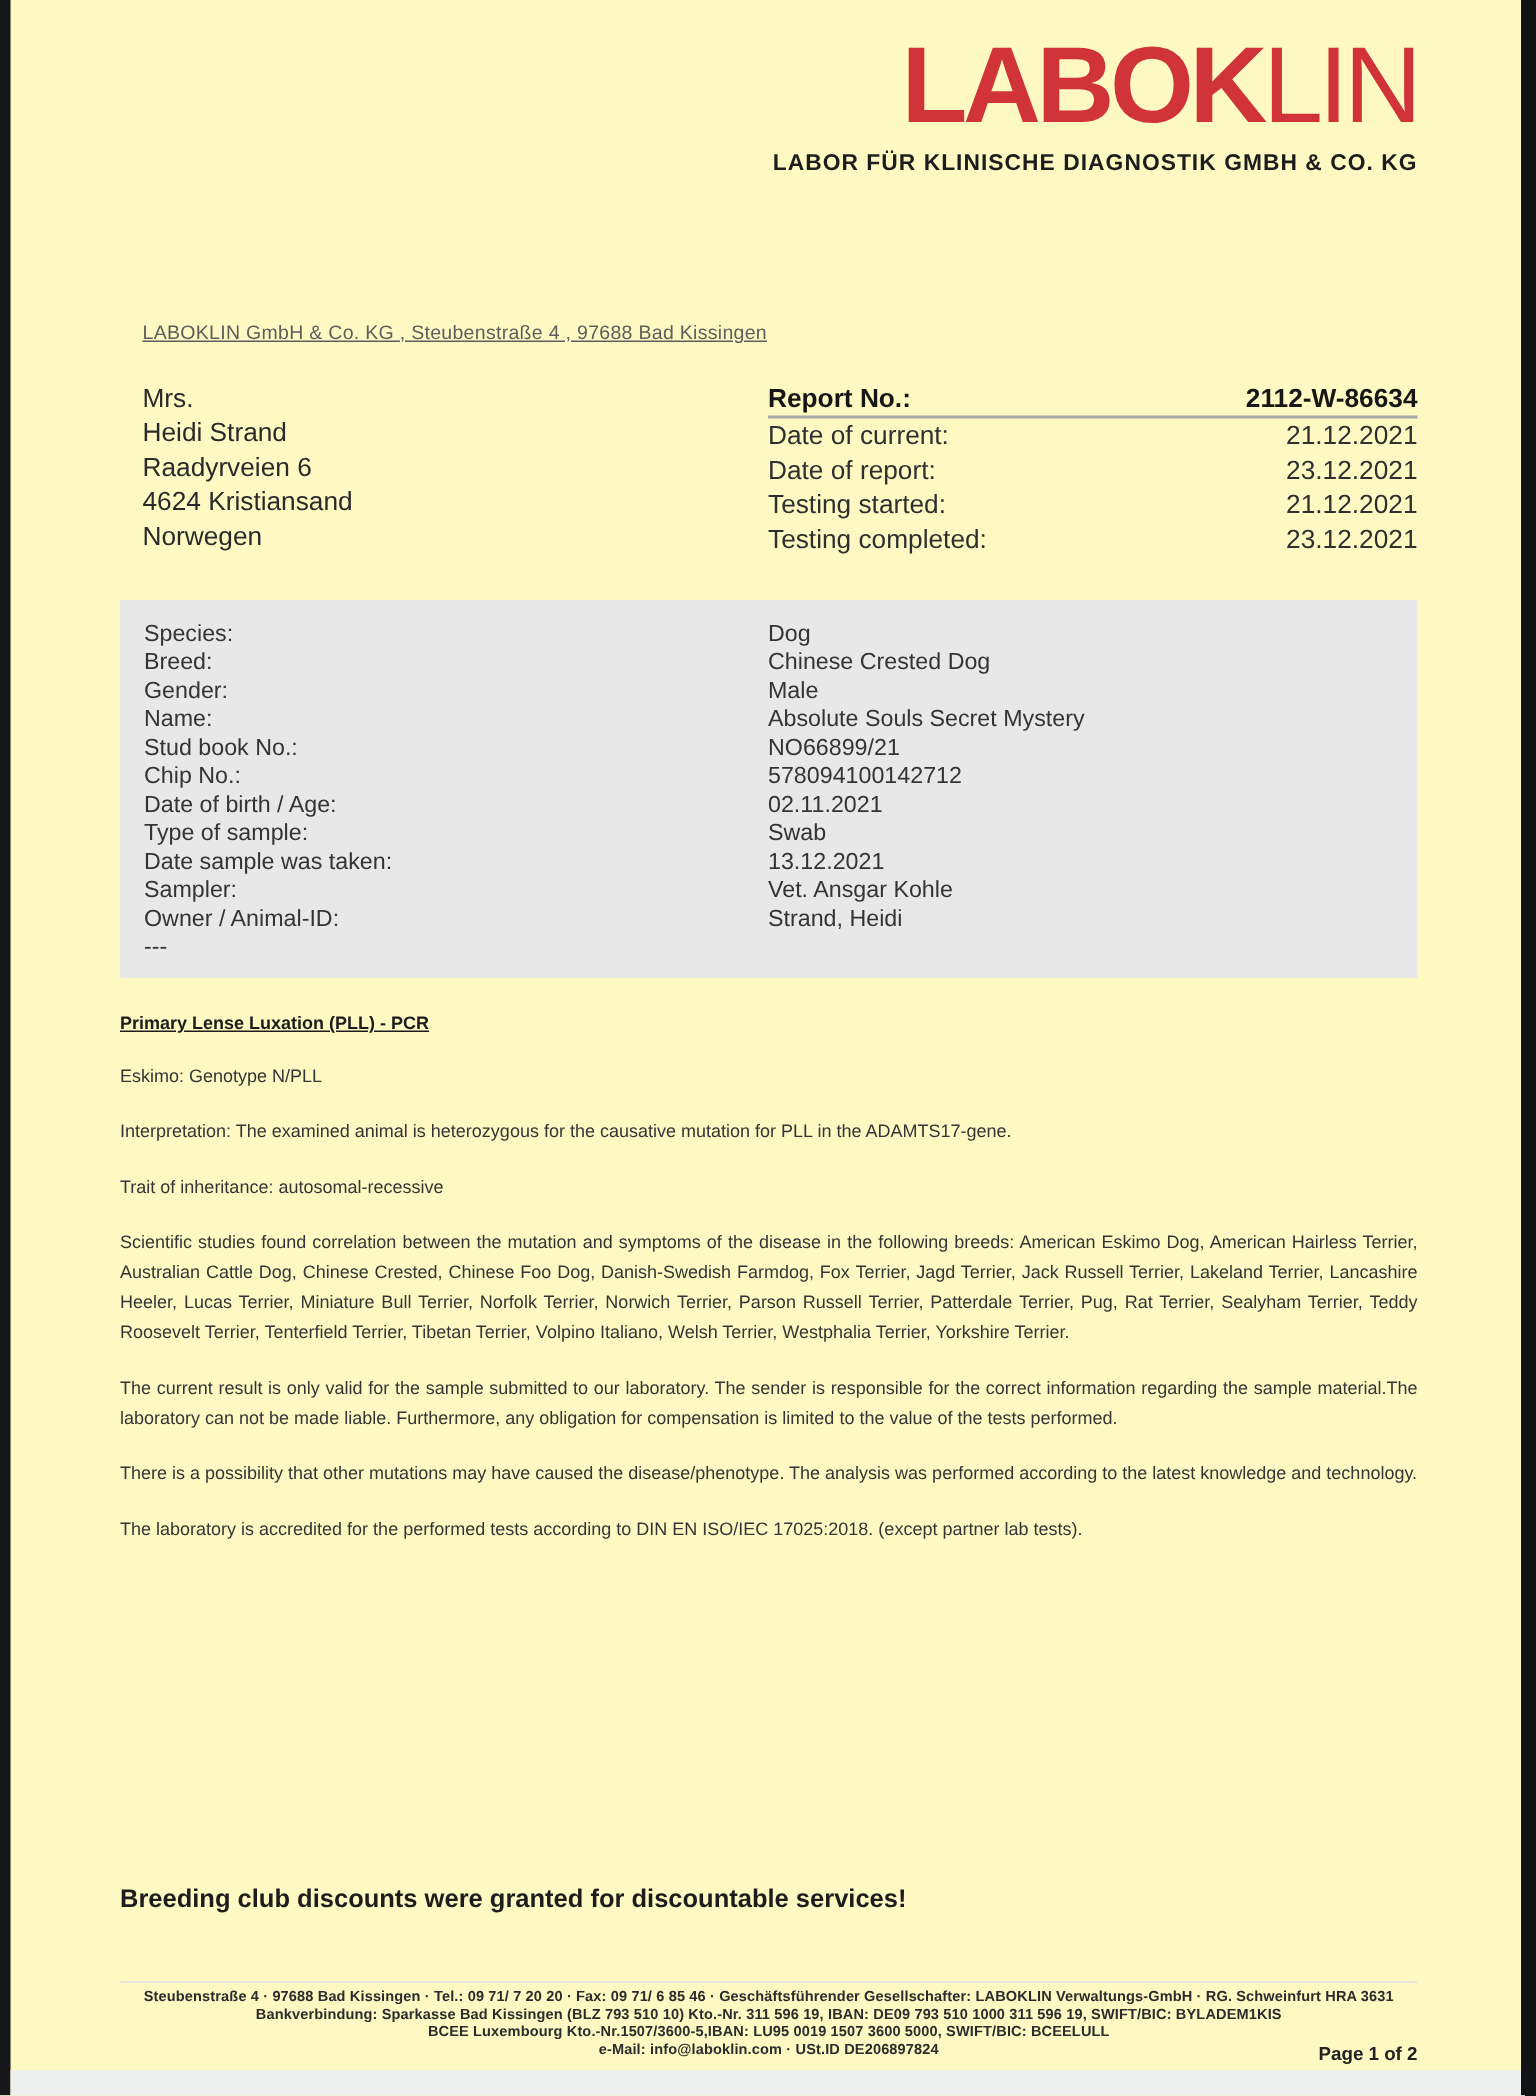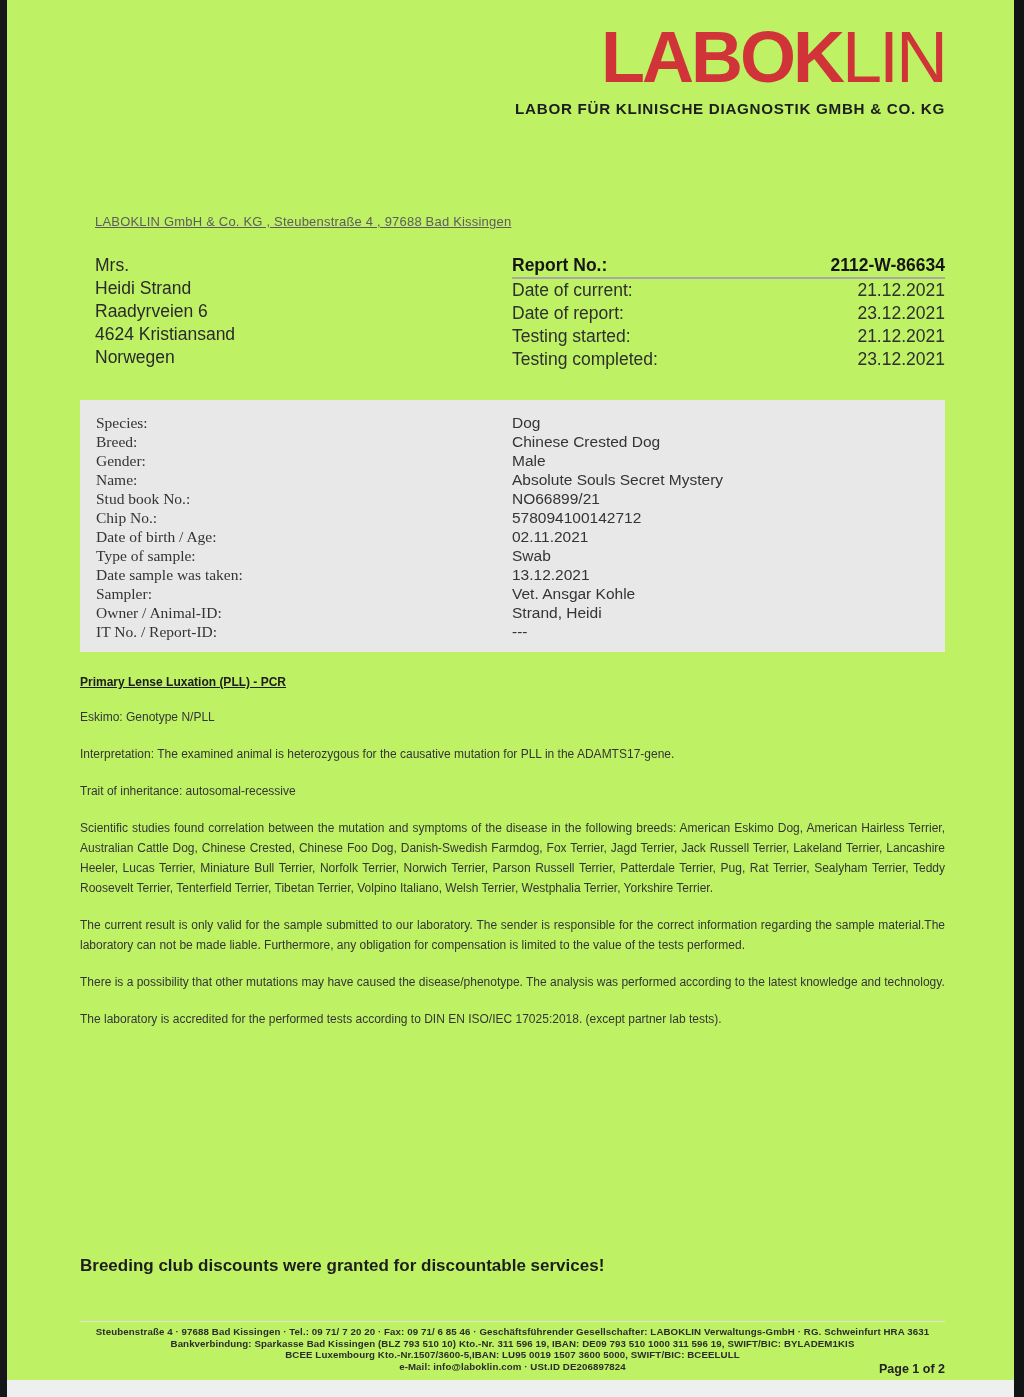--- a/index.html
+++ b/index.html
@@ -1,21 +1,21 @@
 <!DOCTYPE html>
 <html><head>
 <meta charset="utf-8">
 <style>
   * { box-sizing: border-box; }
   html, body { margin: 0; padding: 0; background: #e9eaea; }
   .page {
     position: relative;
     width: 1024px;
     height: 1397px;
-    background: #bef264;
+    background: #fef9c3;
     overflow: hidden;
     font-family: "Liberation Sans", "DejaVu Sans", sans-serif;
     color: #383838;
   }
   .edge-left  { position: absolute; left: 0; top: 0; width: 7px;  height: 100%; background: #161718; }
   .edge-right { position: absolute; right: 0; top: 0; width: 10px; height: 100%; background: #121315; }
   .photo-bottom { position: absolute; left: 7px; right: 10px; bottom: 0; height: 17px; background: #eef0f0; }
 
   
   .logo-block { position: absolute; right: 79px; top: 20px; text-align: right; }
@@ -39,21 +39,21 @@
   .report-row { display: flex; justify-content: space-between; }
   .report-row.head { font-weight: bold; color: #161616; border-bottom: 2px solid #a8a8a8; }
 
   
   .sample-box {
     position: absolute; left: 80px; top: 400px; width: 865px; height: 252px;
     background: #e8e8e8; padding: 13px 16px;
     font-size: 15.5px; line-height: 19px; color: #343434;
   }
   .sample-row { display: flex; }
-  .sample-label { width: 416px; flex: 0 0 416px; font-family: Liberation Serif, serif; }
+  .sample-label { width: 416px; flex: 0 0 416px; }
   .sample-value { flex: 1; }
 
   
   .section { position: absolute; left: 80px; top: 672px; width: 865px; font-size: 12px; line-height: 20px; color: #353535; }
   .section-title { font-weight: bold; text-decoration: underline; color: #1c1c1c; margin: 0; }
   .result-line { margin-top: 15px; }
   .interpretation { margin-top: 17px; text-align: justify; }
   .trait-line { margin-top: 17px; }
   .para { margin-top: 17px; text-align: justify; }
 
@@ -156,21 +156,20 @@
     </div>
     <div class="sample-row">
       <span class="sample-label">Sampler:</span>
       <span class="sample-value">Vet. Ansgar Kohle</span>
     </div>
     <div class="sample-row">
       <span class="sample-label">Owner / Animal-ID:</span>
       <span class="sample-value">Strand, Heidi</span>
     </div>
     <div class="sample-row">
-      <span class="sample-label">IT No. / Report-ID:</span>
       <span class="sample-value">---</span>
     </div>
   </div>
 
   <div class="section">
     <div class="section-title">Primary Lense Luxation (PLL) - PCR</div>
     <div class="result-line">Eskimo: Genotype N/PLL</div>
     <div class="interpretation">Interpretation: The examined animal is heterozygous for the causative mutation for PLL in the ADAMTS17-gene.</div>
     <div class="trait-line">Trait of inheritance: autosomal-recessive</div>
     <div class="para">Scientific studies found correlation between the mutation and symptoms of the disease in the following breeds: American Eskimo Dog, American Hairless Terrier, Australian Cattle Dog, Chinese Crested, Chinese Foo Dog, Danish-Swedish Farmdog, Fox Terrier, Jagd Terrier, Jack Russell Terrier, Lakeland Terrier, Lancashire Heeler, Lucas Terrier, Miniature Bull Terrier, Norfolk Terrier, Norwich Terrier, Parson Russell Terrier, Patterdale Terrier, Pug, Rat Terrier, Sealyham Terrier, Teddy Roosevelt Terrier, Tenterfield Terrier, Tibetan Terrier, Volpino Italiano, Welsh Terrier, Westphalia Terrier, Yorkshire Terrier.</div>

